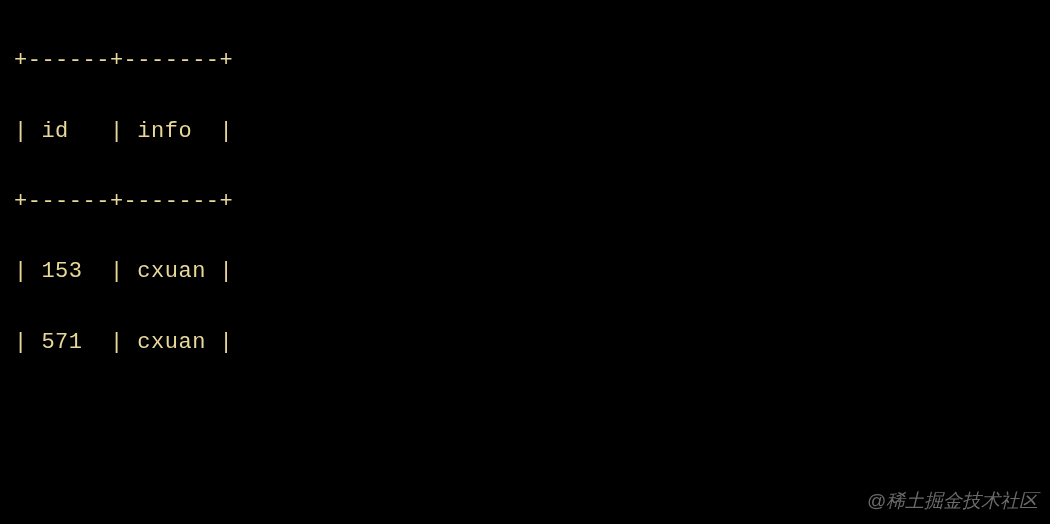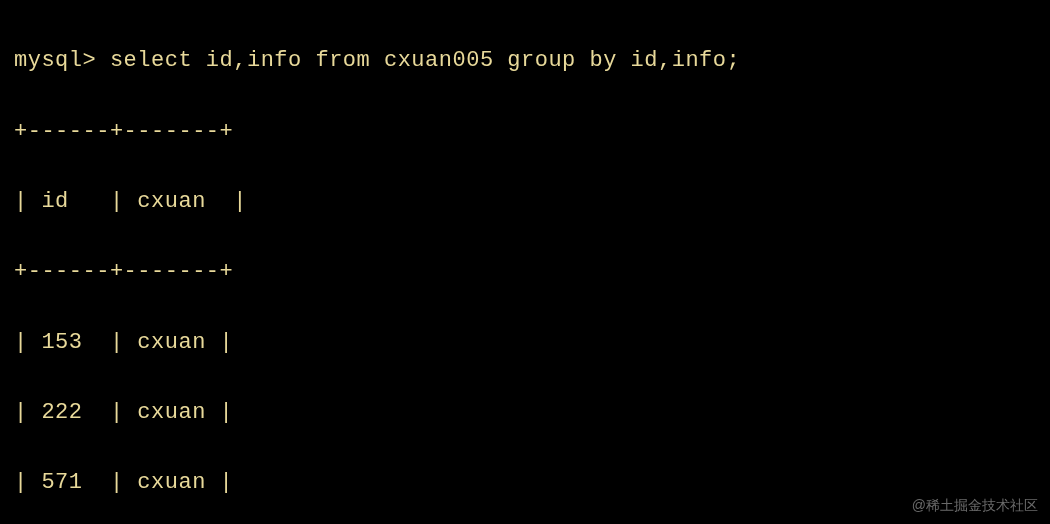--- a/index.html
+++ b/index.html
@@ -24,35 +24,34 @@
       letter-spacing: 0.5px;
     }
     .prompt-line {
       color: #e8d99a;
     }
     .watermark {
       position: absolute;
       bottom: 8px;
       right: 12px;
       color: #6a6a6a;
-      font-size: 14px;
+      font-size: 19px;
       font-family: -apple-system, BlinkMacSystemFont, "Segoe UI", sans-serif;
       letter-spacing: 0;
+      font-style: italic;
     }
   </style>
 </head>
 <body>
 
 <div class="terminal">
-<div class="prompt-line"><span>mysql&gt; </span><span>select id,info from cxuan005 group by id,info;</span></div>
 <div>+------+-------+</div>
-<div>| id   | cxuan  |</div>
+<div>| id   | info  |</div>
 <div>+------+-------+</div>
 <div>| 153  | cxuan |</div>
-<div>| 222  | cxuan |</div>
 <div>| 571  | cxuan |</div>
 
 
 
 
 </div>
 
 <div class="watermark">@稀土掘金技术社区</div>
 
 </body></html>

